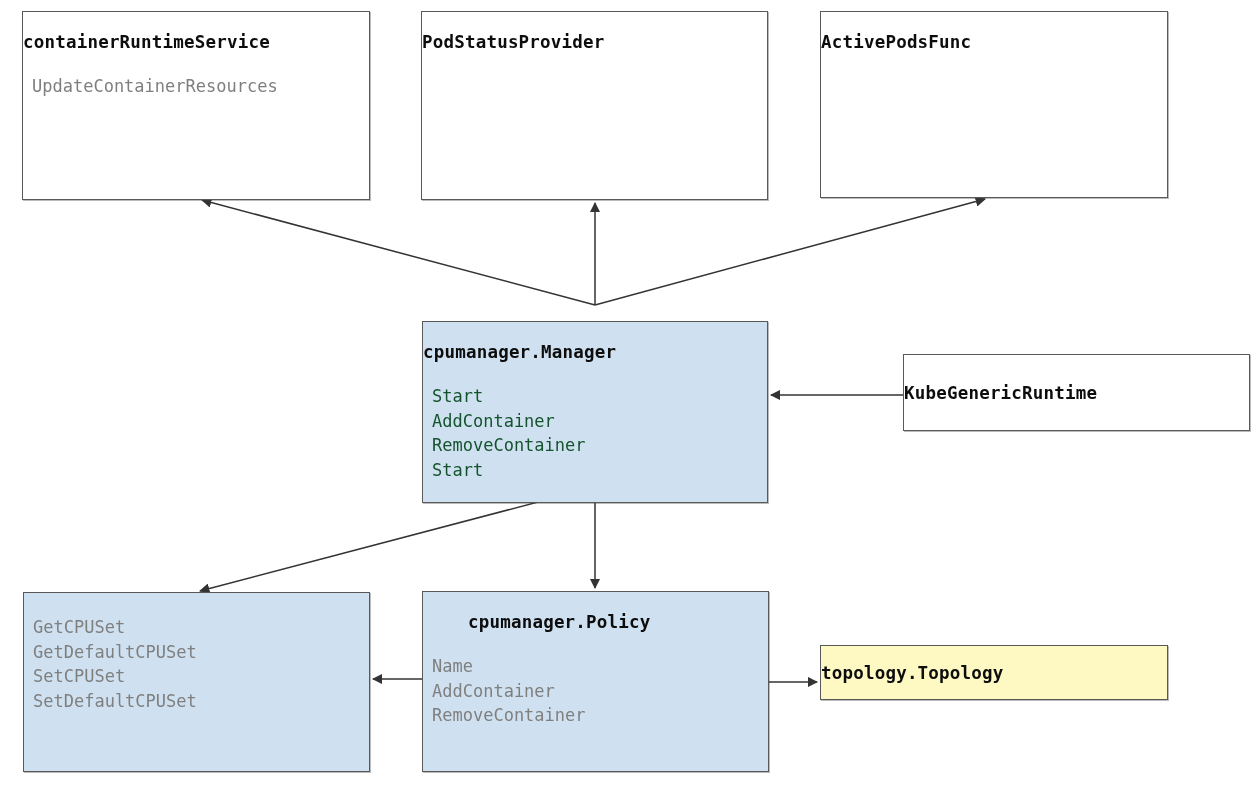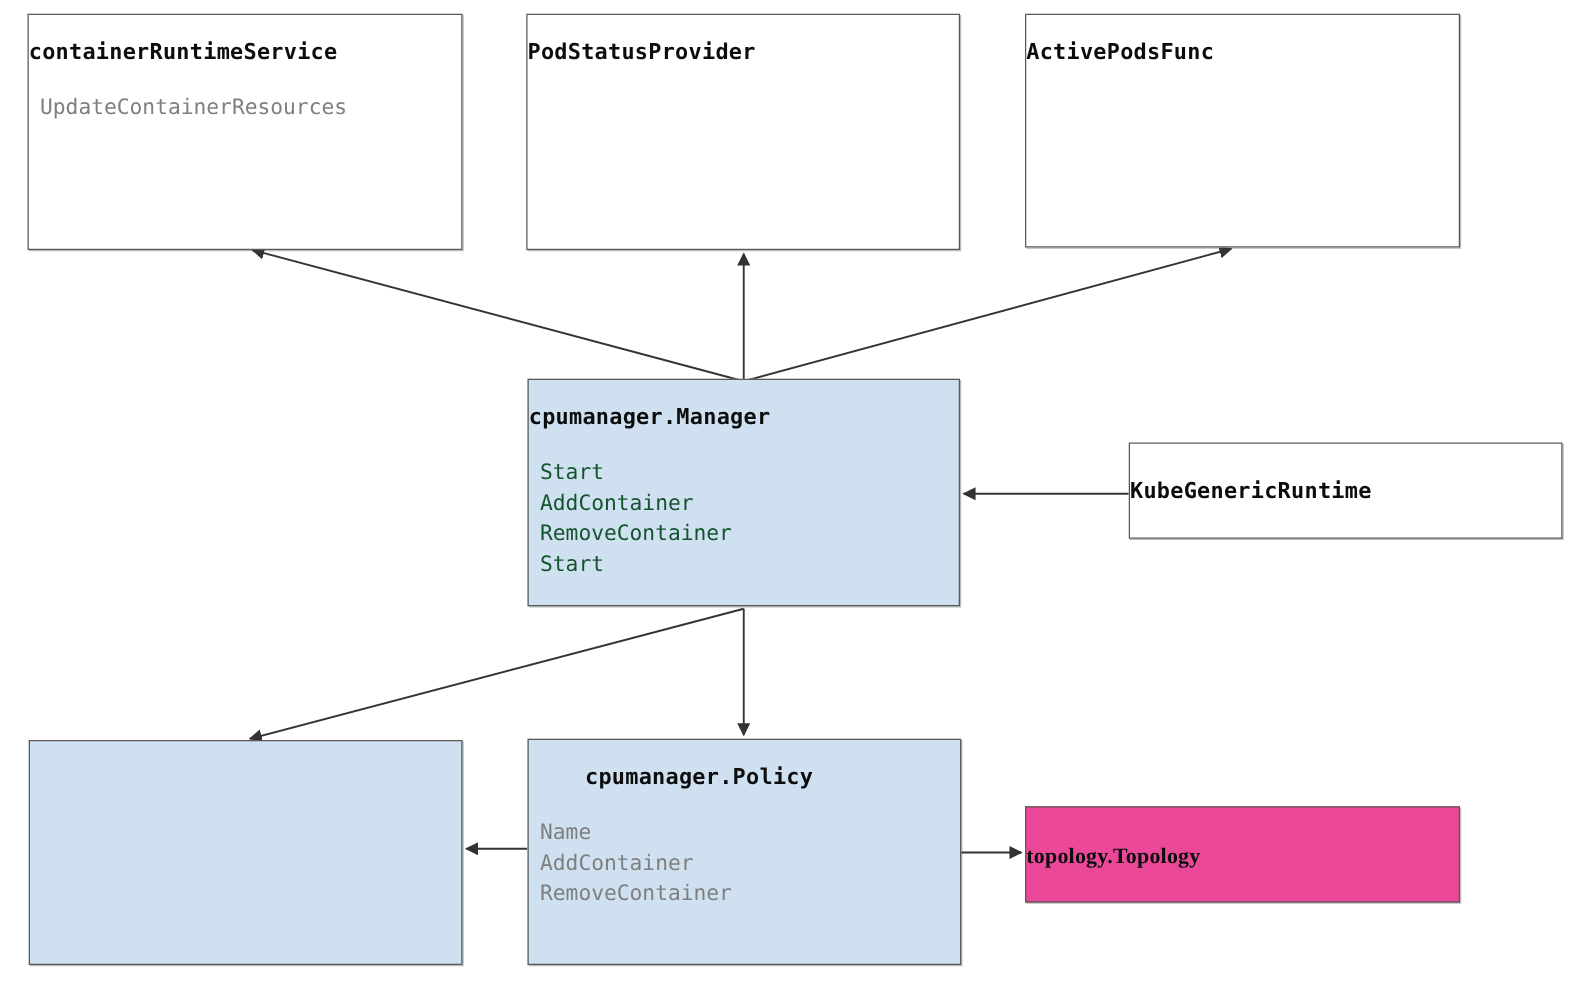--- a/index.html
+++ b/index.html
@@ -90,39 +90,45 @@
         <div class="members" style="color: rgb(127, 127, 127);">
           <div class="member">UpdateContainerResources</div>
         </div>
       </div>
       <div class="node" style="left: 421px; top: 11px; width: 347px; height: 189px; background: rgb(255, 255, 255); border-color: rgb(89, 89, 89);">
         <div class="node-title" style="color: rgb(13, 13, 13);">PodStatusProvider</div>
       </div>
       <div class="node" style="left: 820px; top: 11px; width: 348px; height: 187px; background: rgb(255, 255, 255); border-color: rgb(89, 89, 89);">
         <div class="node-title" style="color: rgb(13, 13, 13);">ActivePodsFunc</div>
       </div>
-      <div class="node filled" style="left: 422px; top: 303px; width: 346px; height: 182px; background: rgb(207, 225, 240); border-color: rgb(89, 89, 89);">
+      <div class="node filled" style="left: 422px; top: 321px; width: 346px; height: 182px; background: rgb(207, 225, 240); border-color: rgb(89, 89, 89);">
         <div class="node-title" style="color: rgb(13, 13, 13);">cpumanager.Manager</div>
         <div class="members" style="color: #14532d;">
           <div class="member">Start</div>
           <div class="member">AddContainer</div>
           <div class="member">RemoveContainer</div>
           <div class="member">Start</div>
         </div>
       </div>
       <div class="node compact" style="left: 903px; top: 354px; width: 347px; height: 77px; background: rgb(255, 255, 255); border-color: rgb(89, 89, 89);">
         <div class="node-title" style="color: rgb(13, 13, 13);">KubeGenericRuntime</div>
       </div>
       <div class="node filled" style="left: 23px; top: 592px; width: 347px; height: 180px; background: rgb(207, 225, 240); border-color: rgb(89, 89, 89);">
+        <div class="members" style="color: rgb(127, 127, 127);">
+          <div class="member">GetCPUSet</div>
+          <div class="member">GetDefaultCPUSet</div>
+          <div class="member">SetCPUSet</div>
+          <div class="member">SetDefaultCPUSet</div>
+        </div>
       </div>
       <div class="node filled" style="left: 422px; top: 591px; width: 347px; height: 181px; background: rgb(207, 225, 240); border-color: rgb(89, 89, 89);">
         <div class="node-title" style="color: rgb(13, 13, 13); padding-left: 45px;">cpumanager.Policy</div>
         <div class="members" style="color: rgb(127, 127, 127);">
           <div class="member">Name</div>
           <div class="member">AddContainer</div>
           <div class="member">RemoveContainer</div>
         </div>
       </div>
-      <div class="node filled compact" style="left: 820px; top: 645px; width: 348px; height: 77px; background: #ec4899; border-color: rgb(89, 89, 89); font-family: Liberation Serif, serif;">
+      <div class="node filled compact" style="left: 820px; top: 645px; width: 348px; height: 55px; background: #fef9c3; border-color: rgb(89, 89, 89);">
         <div class="node-title" style="color: rgb(13, 13, 13);">topology.Topology</div>
       </div>
     </div>
 </div>
 
 </body></html>

